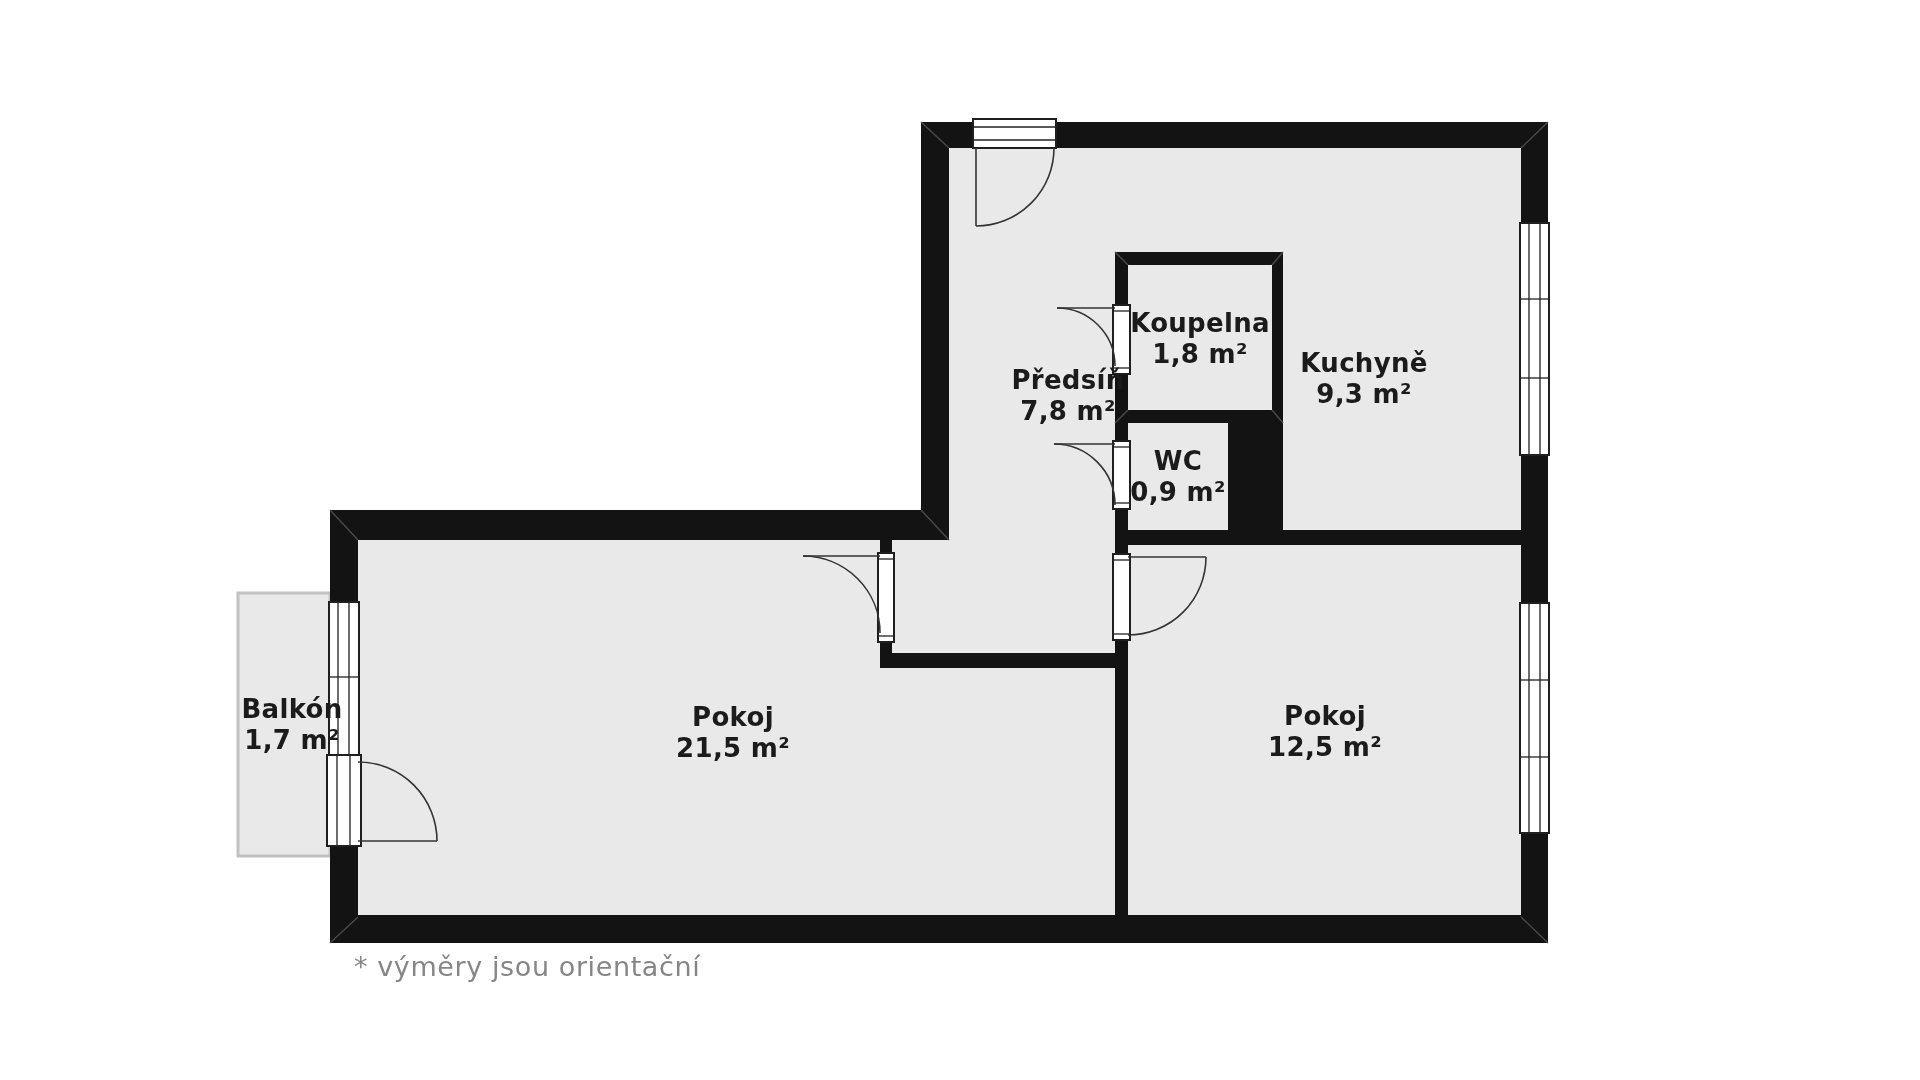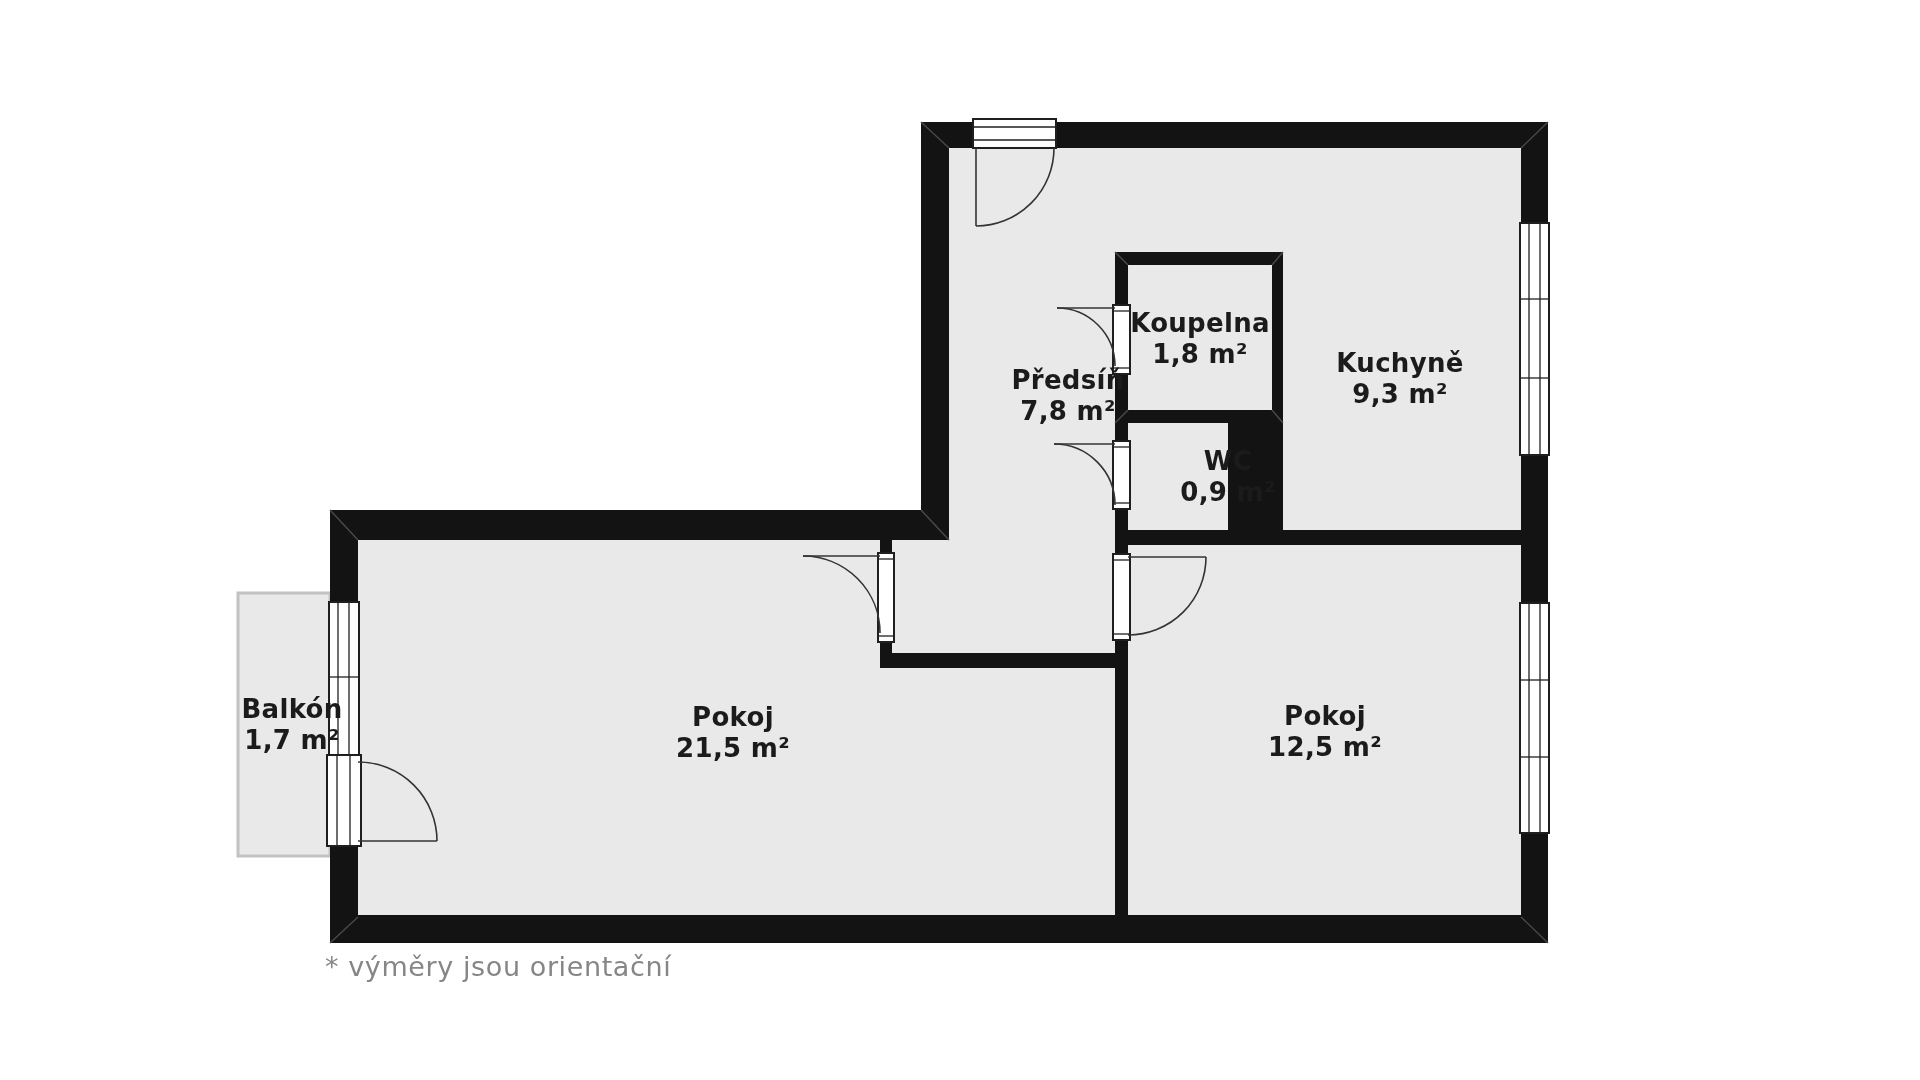--- a/index.html
+++ b/index.html
@@ -38,21 +38,21 @@
   .room-label .room-area {
     display: block;
     font-size: 26px;
     font-weight: 700;
     line-height: 1.1;
     margin-top: 3px;
     letter-spacing: 0.3px;
   }
   .footnote {
     position: absolute;
-    left: 325px;
+    left: 354px;
     top: 951px;
     font-size: 27px;
     font-weight: 400;
     color: #868686;
     letter-spacing: 0.6px;
     white-space: nowrap;
   }
 </style>
 </head>
 <body>
@@ -186,26 +186,26 @@
   <div class="room-label" style="left:1068px; top:396px;">
     <span class="room-name">Předsíň</span>
     <span class="room-area">7,8 m²</span>
   </div>
 
   <div class="room-label" style="left:1200px; top:339px;text-align:center;">
     <span class="room-name">Koupelna</span>
     <span class="room-area">1,8 m²</span>
   </div>
 
-  <div class="room-label" style="left:1228px; top:477px;">
+  <div class="room-label" style="left:1178px; top:477px;">
     <span class="room-name">WC</span>
     <span class="room-area">0,9 m²</span>
   </div>
 
-  <div class="room-label" style="left:1400px; top:379px;">
+  <div class="room-label" style="left:1364px; top:379px;">
     <span class="room-name">Kuchyně</span>
     <span class="room-area">9,3 m²</span>
   </div>
 
   <div class="room-label" style="left:733px; top:733px;">
     <span class="room-name">Pokoj</span>
     <span class="room-area">21,5 m²</span>
   </div>
 
   <div class="room-label" style="left:1325px; top:732px;">

